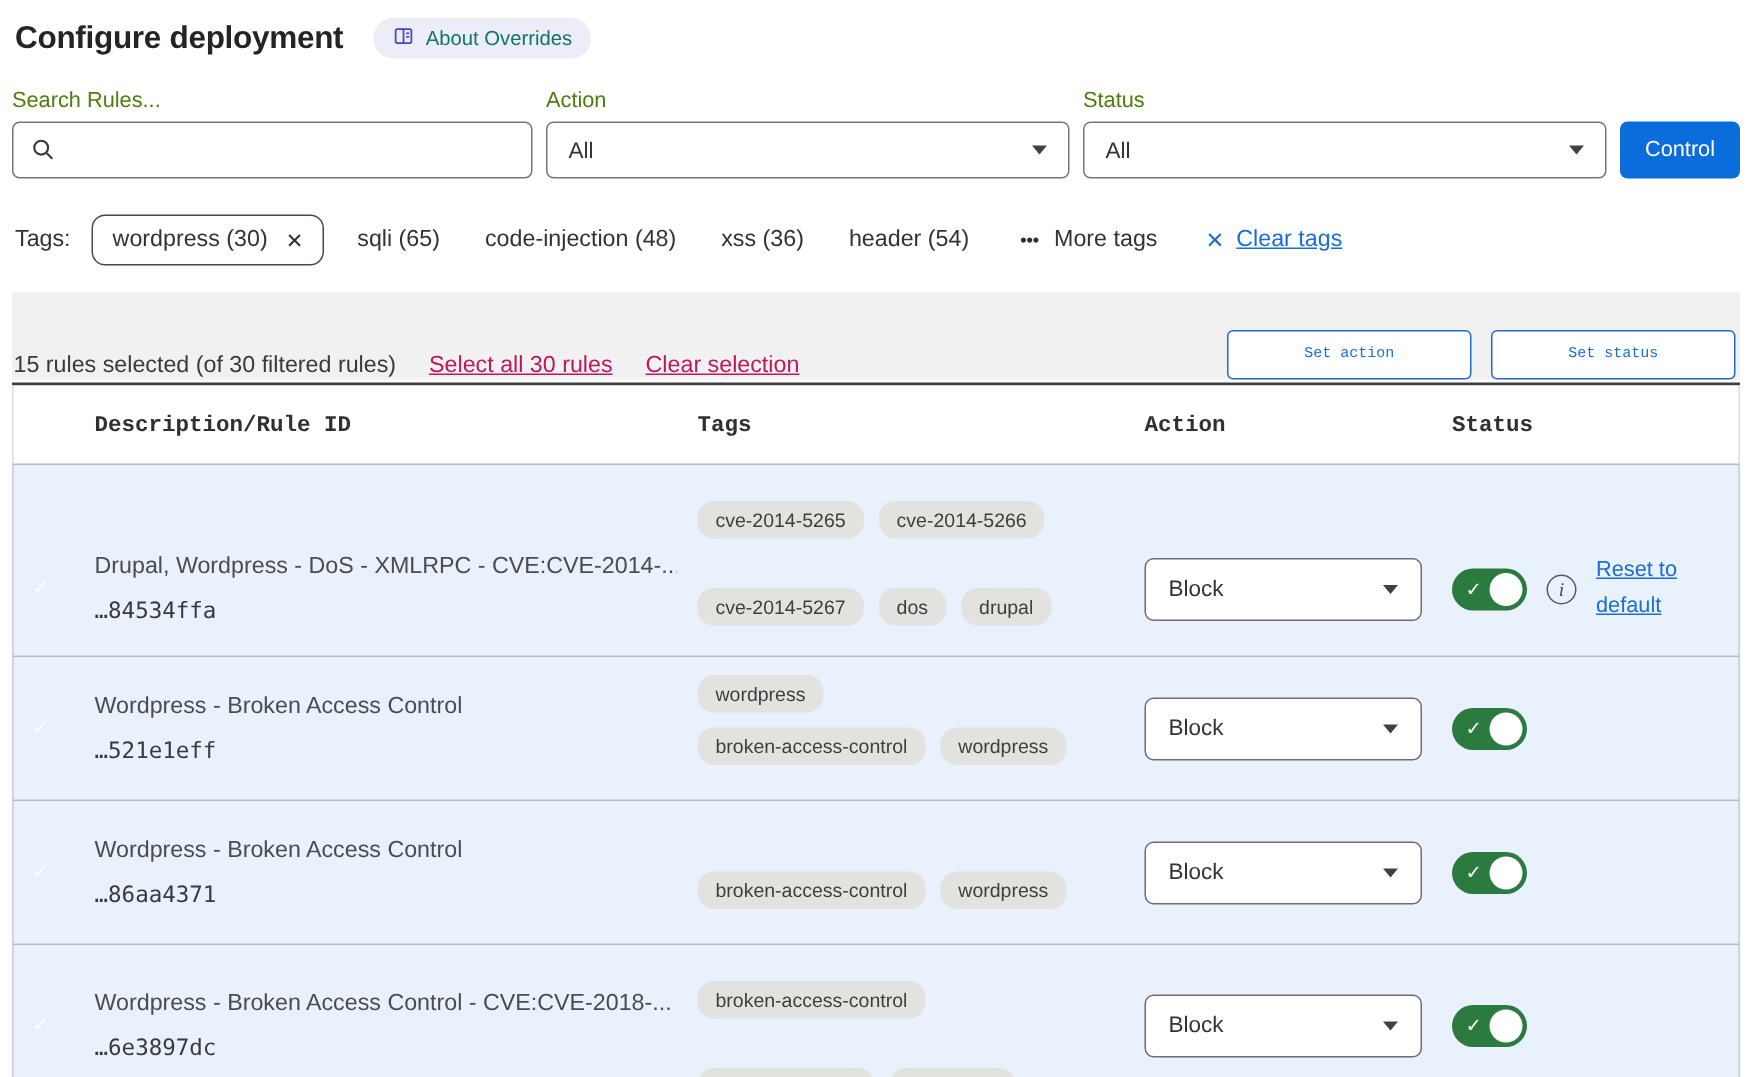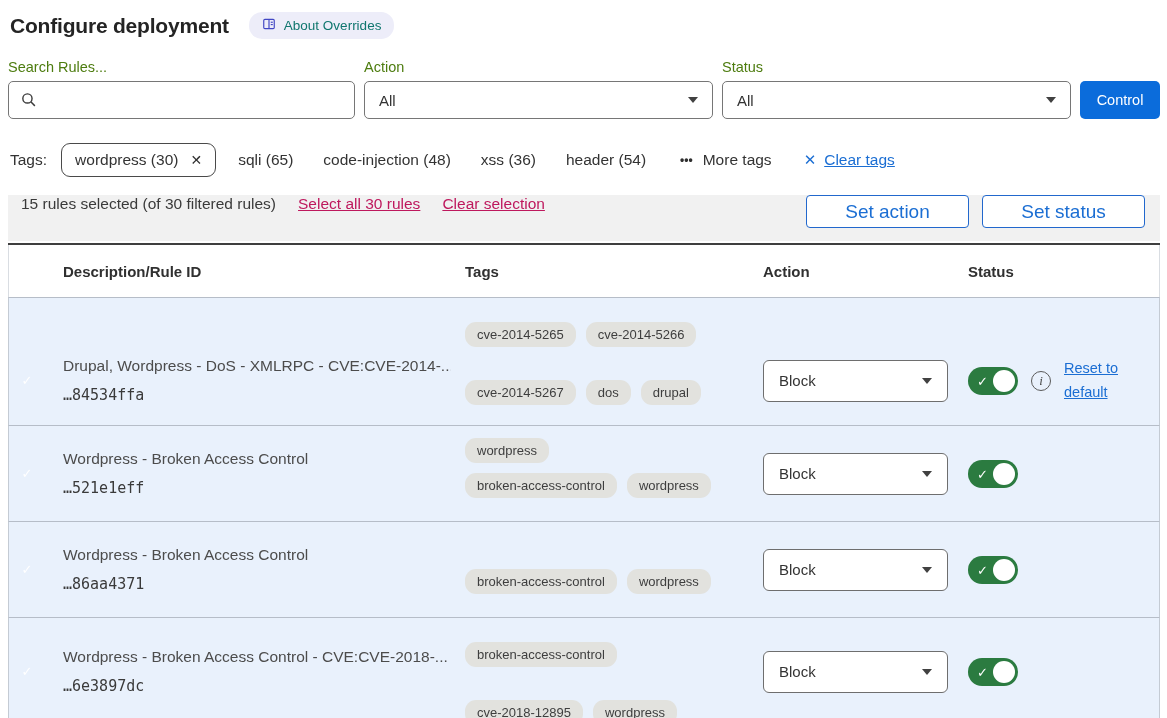--- a/index.html
+++ b/index.html
@@ -37,33 +37,33 @@
     border-radius:9px; padding:7px 13px; background:#fff; margin-right:22px; cursor:pointer; }
   .selected-tag .x { font-size:14px; color:#2f2f2f; cursor:pointer; }
   .plain-tag { margin-right:30px; cursor:pointer; }
   .more-tags { display:inline-flex; align-items:center; gap:10px; margin:0 32px 0 4px; cursor:pointer; }
   .dots { font-size:12px; font-weight:700; letter-spacing:0px; color:#2f2f2f; }
   .clear-tags { display:inline-flex; align-items:center; gap:8px; color:#1b6ed3; cursor:pointer; }
   .clear-tags .x { font-size:15px; }
   .clear-tags .txt { text-decoration:underline; }
 
   
-  .selbar { width:1152px; height:46px; background:#f1f1f1; display:flex; align-items:flex-start;
-    padding:0 13px; font-size:15.5px; color:#3a3a3a; }
+  .selbar { width:1152px; height:58px; background:#f1f1f1; display:flex; align-items:flex-end;
+    padding:0 1px; font-size:15.5px; color:#3a3a3a; }
   .selbar .link { color:#be185d; text-decoration:underline; margin-left:22px; cursor:pointer; }
   .selbar-btns { margin-left:auto; display:flex; gap:13px; padding-right:2px; }
   .outline-btn { width:163px; height:33px; background:#fff; border:1px solid #2268cd;
-    border-radius:4px; color:#1b6ed3; font-size:19px; font-family:Liberation Sans, sans-serif; cursor:pointer; }
+    border-radius:4px; color:#1b6ed3; font-size:10px; font-family:Liberation Mono, monospace; cursor:pointer; }
 
   
   .table { width:1152px; border-top:2px solid #3f3f3f; margin-top:2px; }
   .thead, .trow { display:grid; grid-template-columns:46px 402px 298px 205px 1fr;
     align-items:center; padding-left:8px; }
   .thead { height:52px; background:#fff; font-weight:700; font-size:15px; color:#303030;
-    border-left:1px solid #d9dde2; border-right:1px solid #d9dde2; }
+    border-left:1px solid #d9dde2; border-right:1px solid #d9dde2;font-family:Liberation Mono, monospace; }
   .trow { background:#e9f1fc; border-top:1px solid #b6bdc8;
     border-left:1px solid #c4cbd4; border-right:1px solid #c4cbd4; }
   .trow.r1 { height:128px; }
   .trow.r2, .trow.r3 { height:96px; }
   .trow.r4 { height:101px; }
 
   .cb { width:19px; height:19px; background:#3e4042; border-radius:4px; margin-left:10px;
     position:relative; cursor:pointer; flex-shrink:0; }
   .cb .glyph { position:absolute; inset:0; display:flex; align-items:center; justify-content:center;
     color:#fff; font-size:13px; font-weight:700; }

